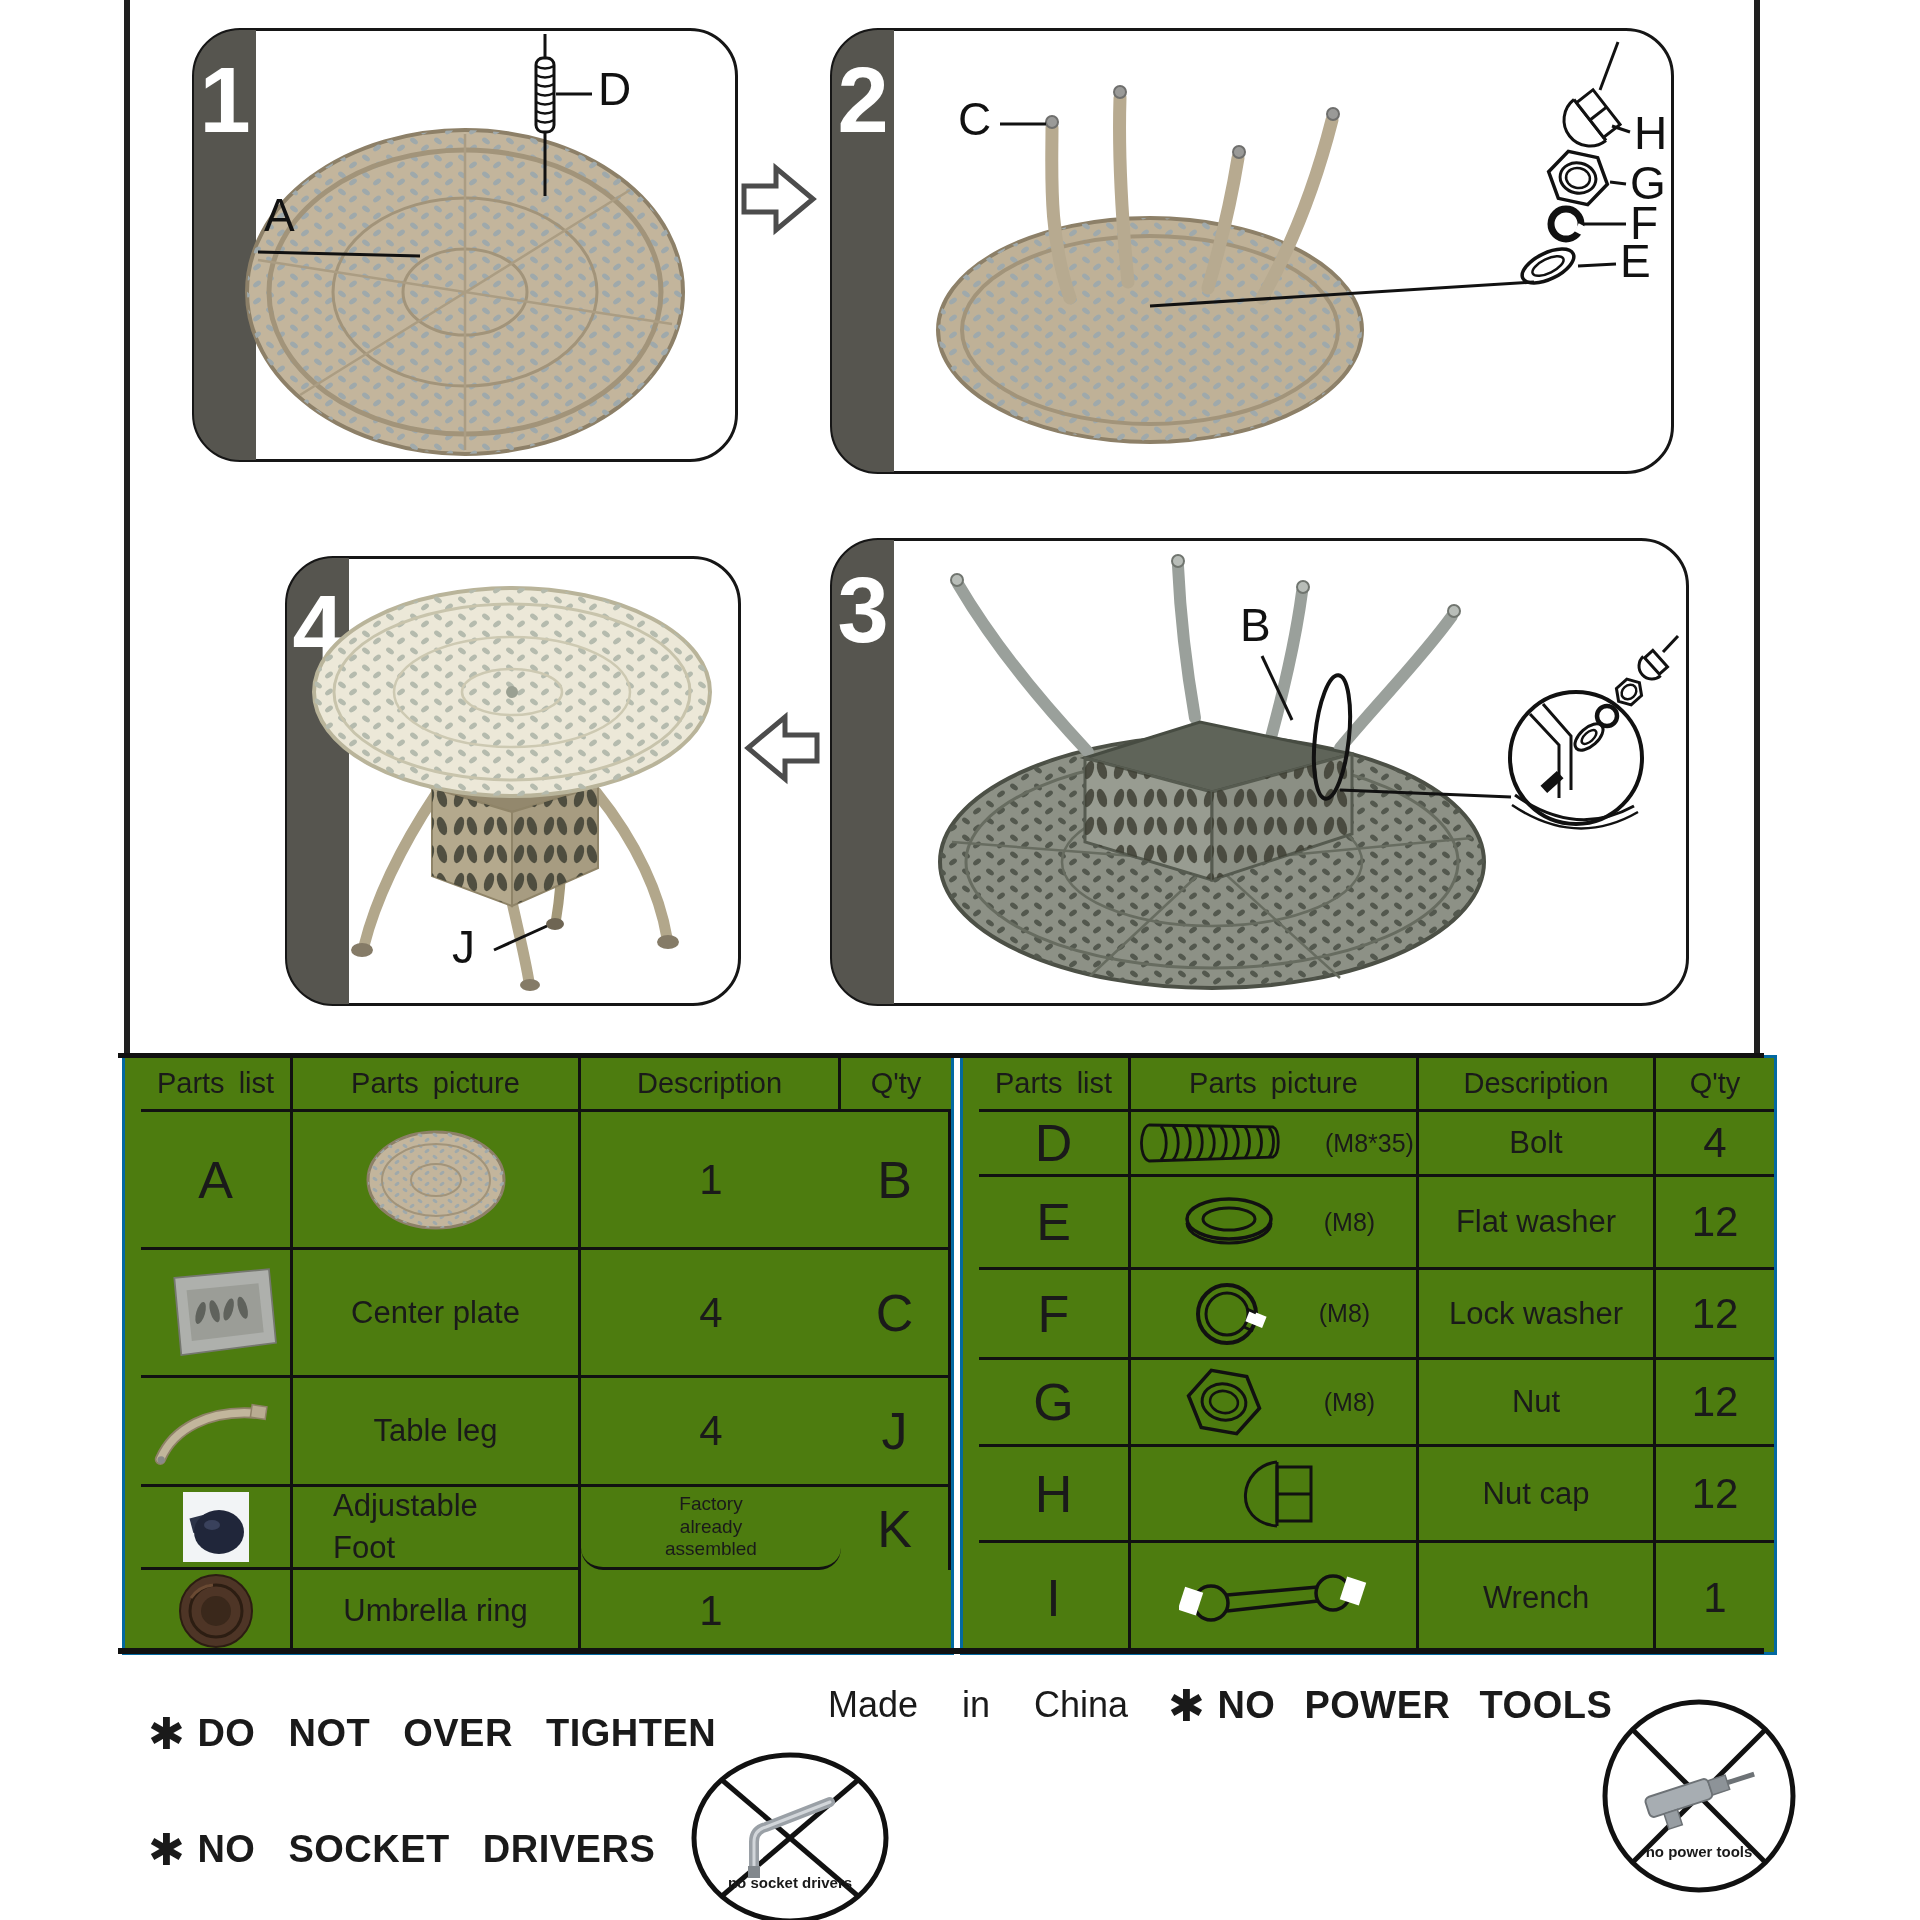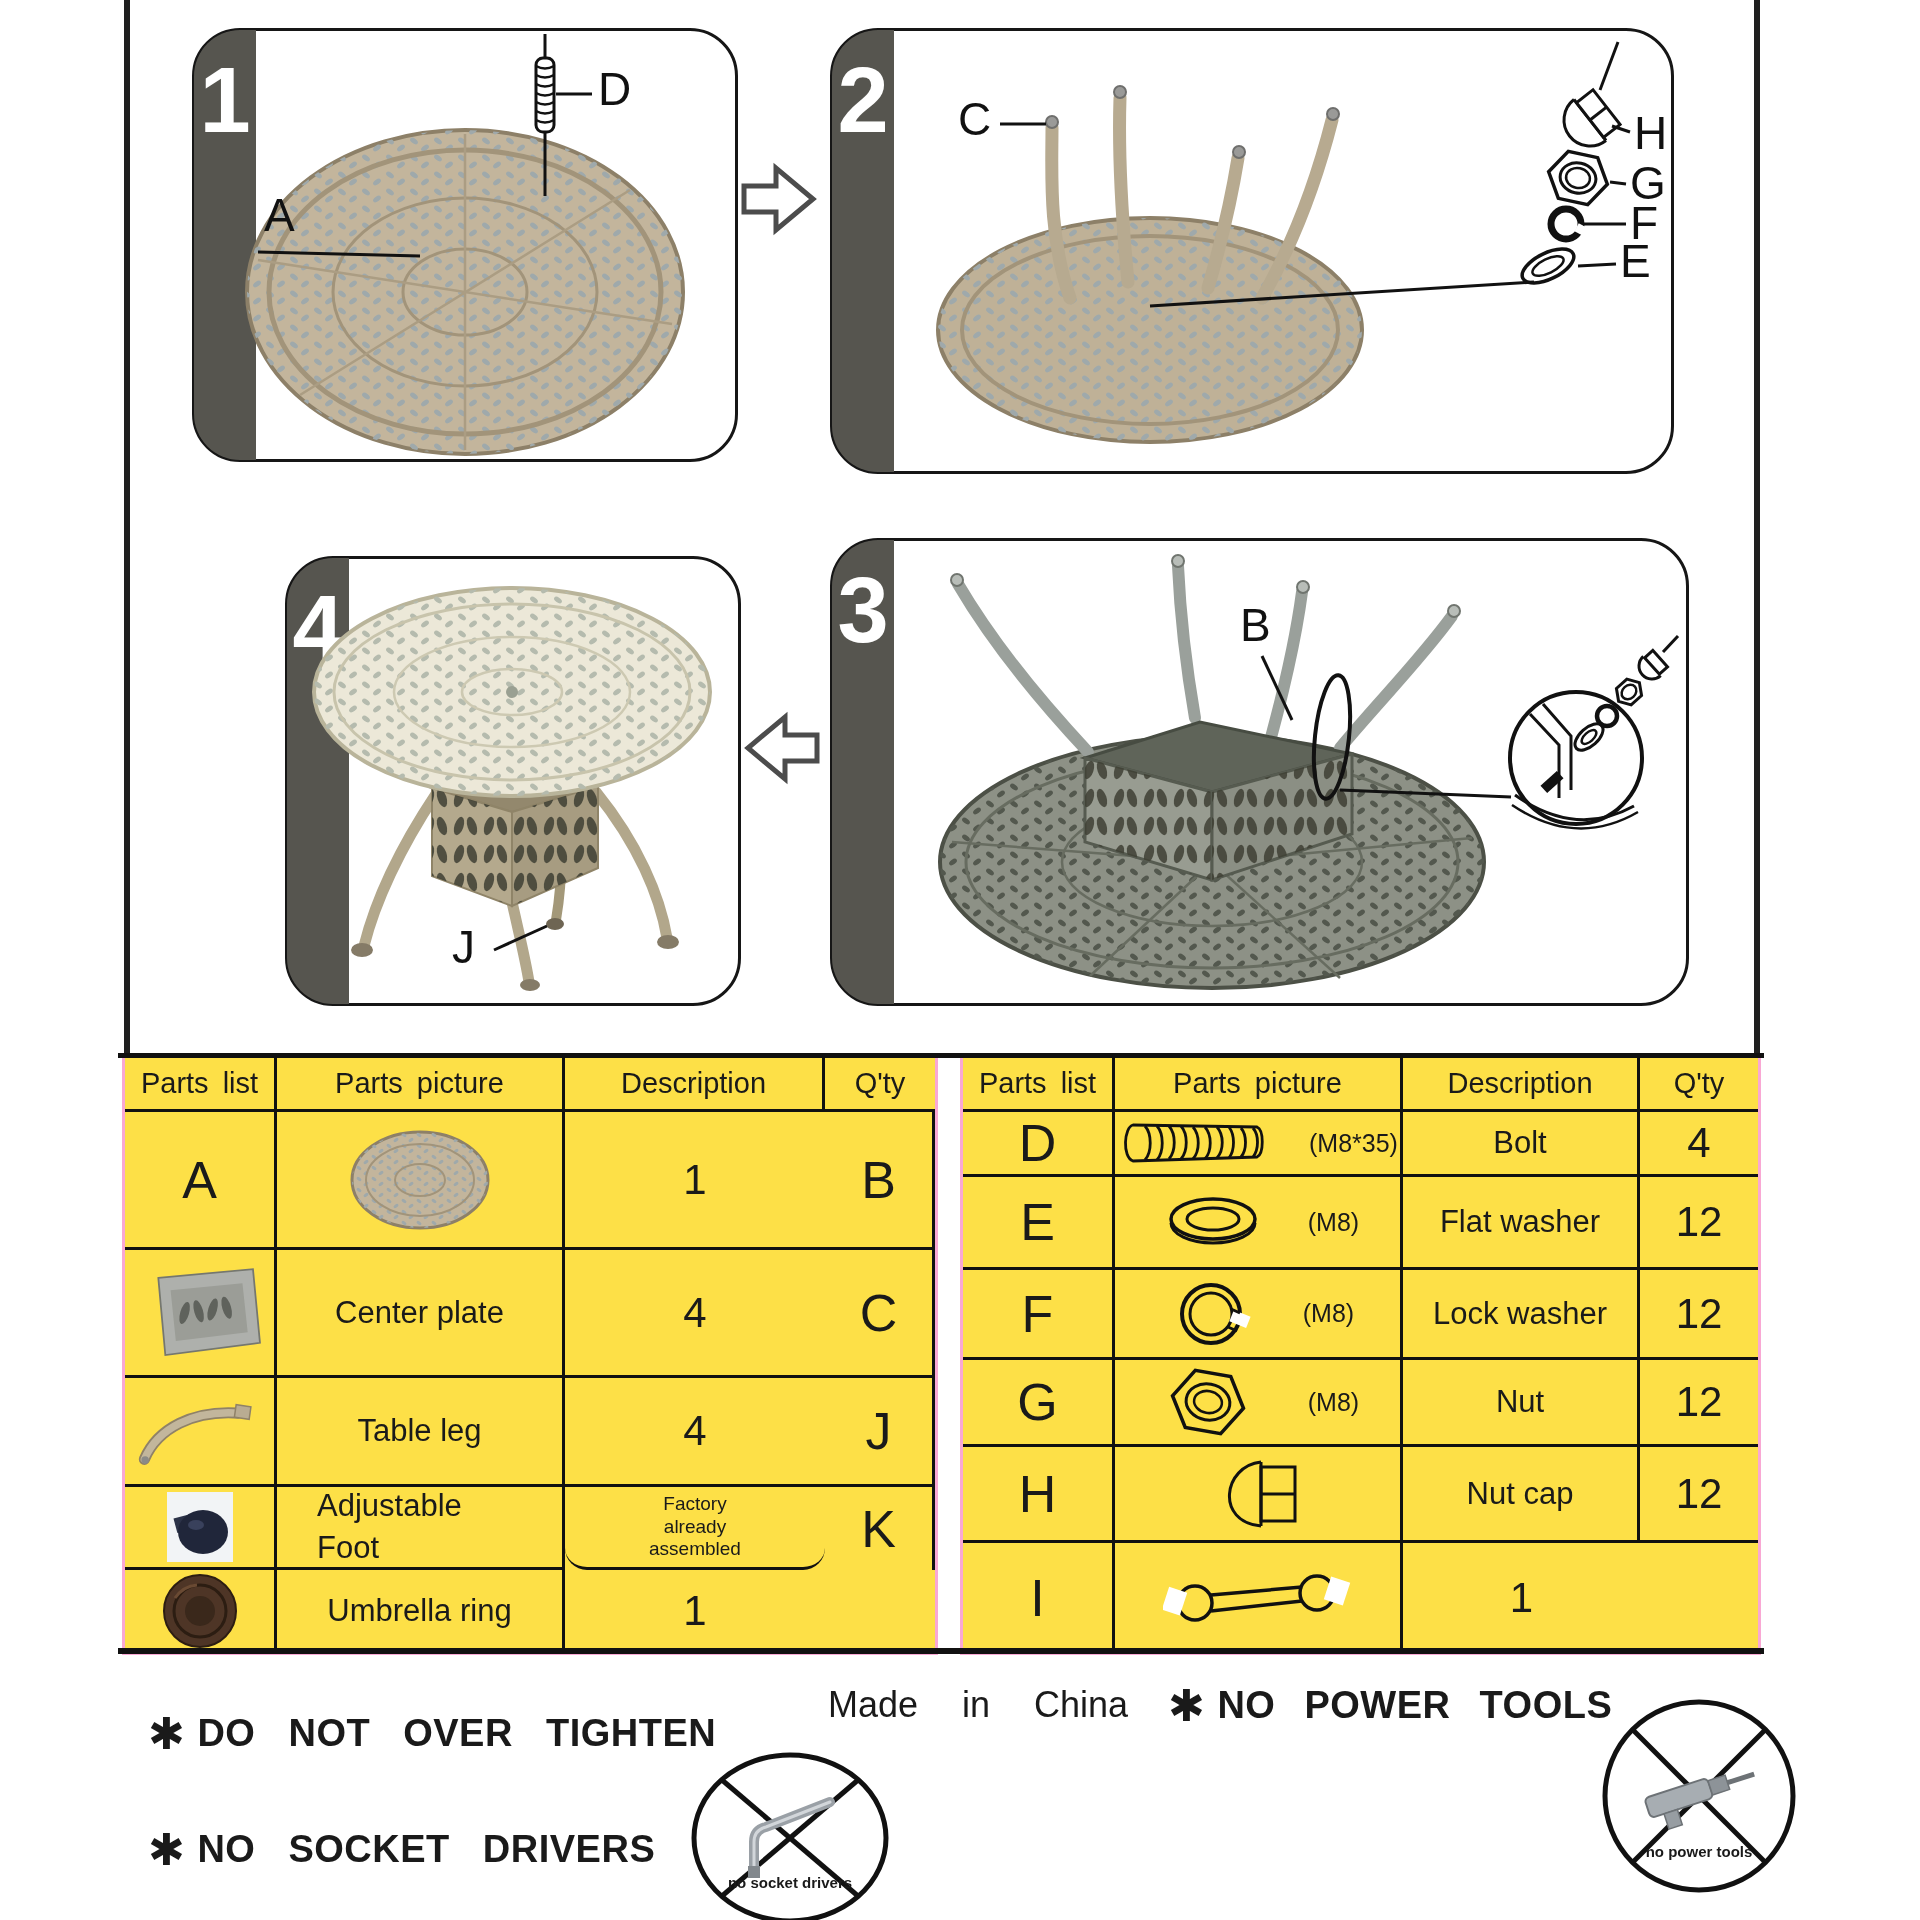--- a/index.html
+++ b/index.html
@@ -5,21 +5,21 @@
   html,body{margin:0;padding:0;background:#fff;}
   body{width:1920px;height:1920px;position:relative;font-family:"Liberation Sans","DejaVu Sans",sans-serif;color:#1a1a1a;}
   .page{position:absolute;inset:0;background:#fff;overflow:hidden;}
   .vline{position:absolute;top:0;width:6px;height:1056px;background:#1f1f1f;z-index:1;}
   .panel{position:absolute;background:#fff;border:3px solid #161616;border-radius:48px;z-index:1;}
   .tab{position:absolute;left:-1px;top:-1px;bottom:-1px;width:62px;background:#56554f;border-radius:46px 0 0 46px;z-index:2;}
   .stepnum{display:block;text-align:center;padding-top:24px;font-size:92px;font-weight:700;color:#fff;line-height:1;}
   svg.art{position:absolute;left:0;top:0;z-index:3;pointer-events:none;}
   .lbl{position:absolute;z-index:4;font-size:46px;font-weight:400;color:#111;line-height:1;}
   
-  .ptable{position:absolute;display:grid;background:#fde047;border:3px solid #f9a8d4;z-index:4;}
+  .ptable{position:absolute;display:grid;background:#4d7c0f;border:3px solid #0369a1;z-index:4;padding-left:16px;}
   .pc{display:flex;align-items:center;justify-content:center;border-right:3px solid #111;border-bottom:3px solid #111;overflow:hidden;}
   .pc.nr{border-right:none;}
   .pc.nb{border-bottom:none;}
   .hdr{font-size:29px;word-spacing:6px;}
   .pid{font-size:52px;}
   .desc{font-size:31px;}
   .desc span{display:inline-block;max-width:205px;line-height:1.35;}
   .qty{font-size:42px;}
   .qty-small{font-size:19px;line-height:1.18;text-align:center;border-radius:22px;}
   .qty-small span{display:inline-block;max-width:104px;}
@@ -459,20 +459,23 @@
         <g stroke="#111" fill="none" stroke-width="3.5">
           <circle cx="32" cy="40" r="17"></circle>
           <circle cx="154" cy="30" r="17"></circle>
           <line x1="48" y1="32" x2="139" y2="24"></line>
           <line x1="48" y1="48" x2="139" y2="38"></line>
         </g>
         <rect x="2" y="26" width="19" height="24" fill="#fff" transform="rotate(18 11 38)"></rect>
         <rect x="164" y="16" width="20" height="24" fill="#fff" transform="rotate(18 174 28)"></rect>
       </svg>
     </div>
+    <div class="pc desc nb">
+        <span>Wrench</span>
+      </div>
     <div class="pc qty nr nb">1</div>
   </div>
 
   <div class="madein" style="left:828px;top:1684px">Made in China</div>
   <div class="warn" style="left:1168px;top:1680px;word-spacing:18px">
     <span class="ast">✱</span><span>NO POWER TOOLS</span>
   </div>
   <div class="warn" style="left:148px;top:1708px">
     <span class="ast">✱</span><span>DO NOT OVER TIGHTEN</span>
   </div>

